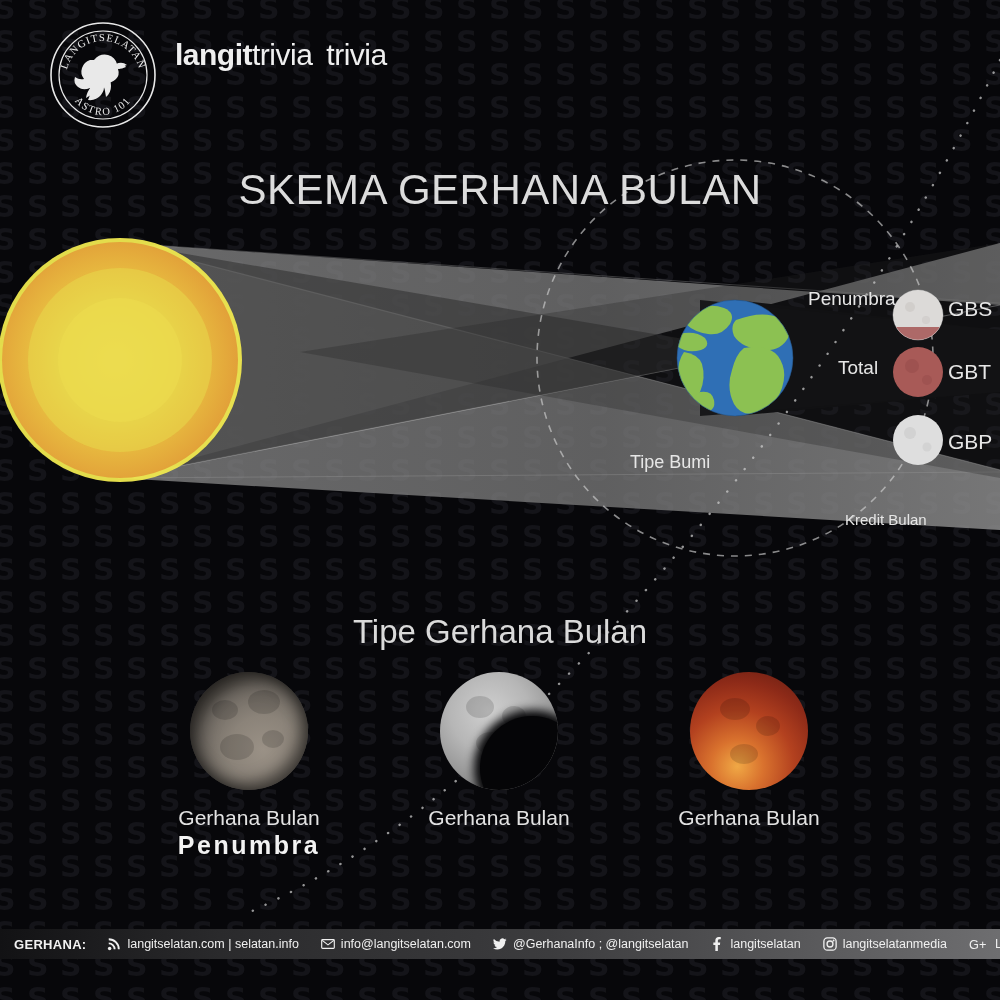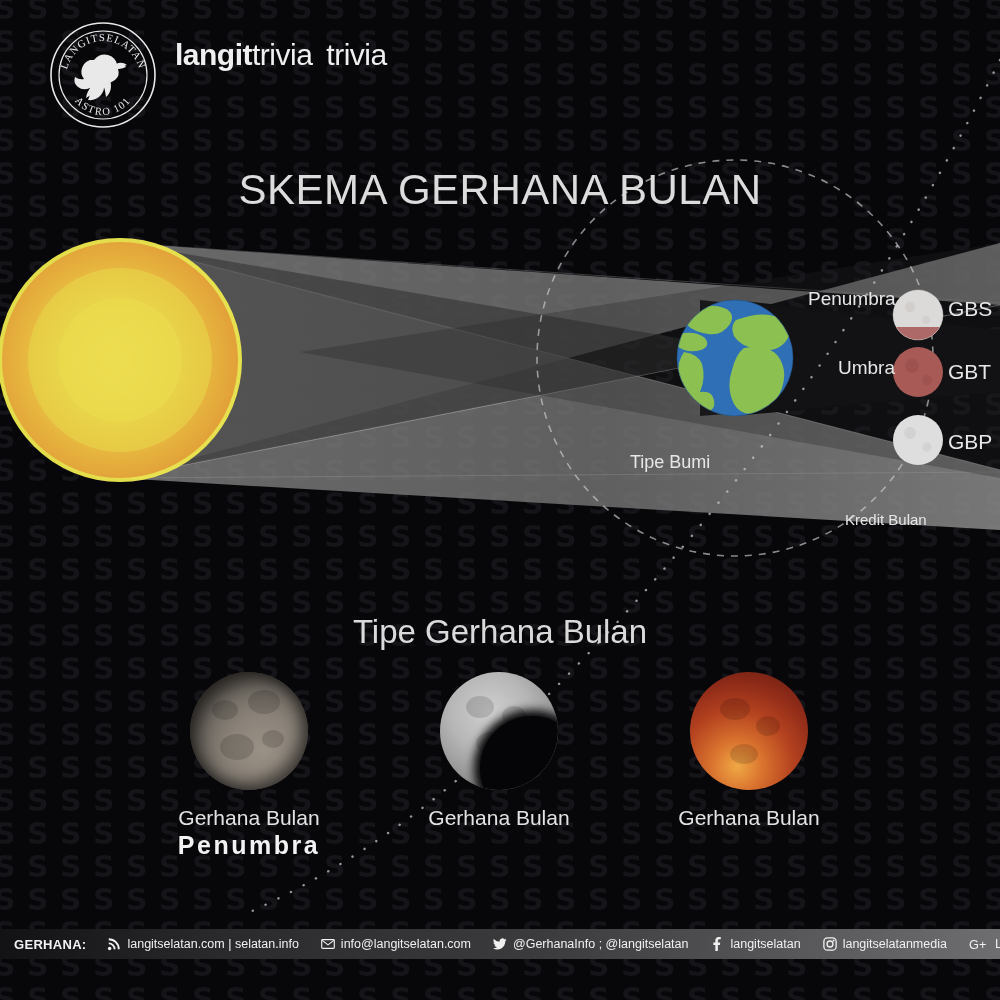--- a/index.html
+++ b/index.html
@@ -1146,21 +1146,21 @@
     </svg>
     <div class="brand">
       <span class="b-bold">langit</span><span class="b-light">trivia</span><span class="b-trivia">trivia</span>
     </div>
   </div>
 
   <div class="title-main">SKEMA GERHANA BULAN</div>
   <div class="title-sub">Tipe Gerhana Bulan</div>
 
   <div class="lbl lbl-penumbra">Penumbra</div>
-  <div class="lbl lbl-umbra">Umbra</div>
+  <div class="lbl lbl-umbra">Total</div>
   <div class="lbl lbl-orbitbumi">Tipe Bumi</div>
   <div class="lbl lbl-orbitbulan">Kredit Bulan</div>
   <div class="lbl lbl-gbs">GBS</div>
   <div class="lbl lbl-gbt">GBT</div>
   <div class="lbl lbl-gbp">GBP</div>
 
   <div class="types">
 
     <div class="type-card tc1">
       <div class="moon-photo m-penumbral">

